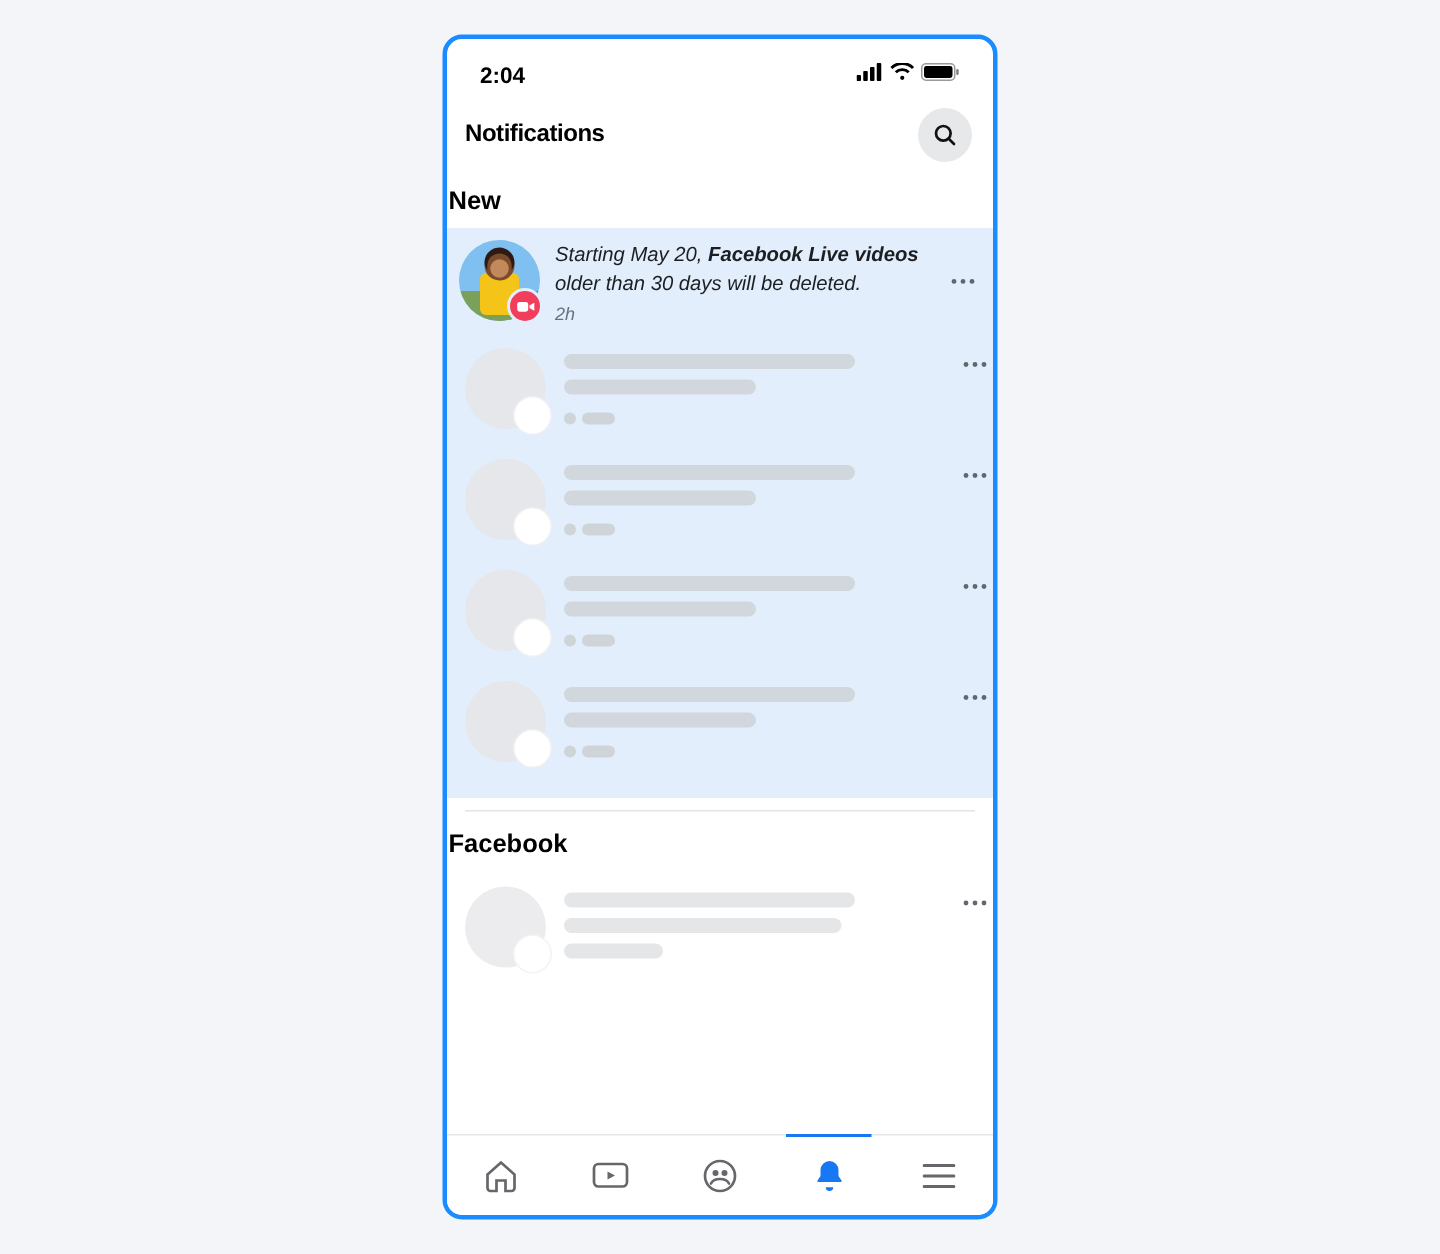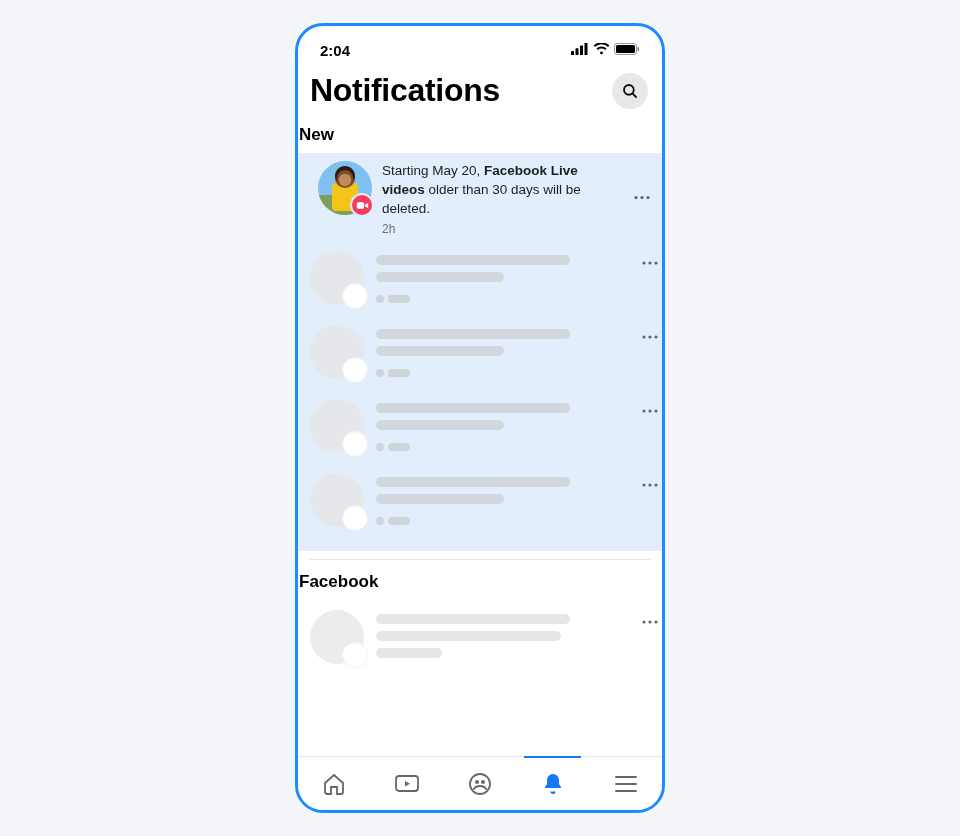--- a/index.html
+++ b/index.html
@@ -9,21 +9,21 @@
       background: #f3f5f8;
       display: flex;
       align-items: center;
       justify-content: center;
       font-family: -apple-system, BlinkMacSystemFont, "Segoe UI", Helvetica, Arial, sans-serif;
     }
     .phone {
       width: 370px;
       height: 790px;
       border: 3px solid #1a8cff;
-      border-radius: 28px;
+      border-radius: 13px;
       background: #fff;
       position: relative;
       overflow: hidden;
       display: flex;
       flex-direction: column;
     }
     .status-bar {
       height: 40px;
       display: flex;
       align-items: center;
@@ -39,21 +39,21 @@
       align-items: center;
       gap: 4px;
     }
     .header {
       display: flex;
       align-items: center;
       justify-content: space-between;
       padding: 6px 14px 10px 12px;
     }
     .header-title {
-      font-size: 32px;
+      font-size: 16px;
       font-weight: 800;
       letter-spacing: -0.3px;
     }
     .search-btn {
       width: 36px;
       height: 36px;
       border-radius: 50%;
       background: #e7e8ea;
       display: flex;
       align-items: center;
@@ -71,22 +71,23 @@
       padding: 6px 12px 8px 1px;
     }
     .new-block {
       background: #e2eefc;
       padding-bottom: 14px;
     }
     .notif {
       display: flex;
       align-items: flex-start;
       gap: 10px;
-      padding: 8px 4px 4px 20px;
-      position: relative;
+      padding: 8px 4px 4px 8px;
+      position: relative;
+      font-style: italic;
     }
     .notif .more {
       position: absolute;
       right: 8px;
       top: 50%;
       transform: translateY(-60%);
       color: #60676e;
       font-size: 18px;
       letter-spacing: 1px;
       cursor: pointer;

